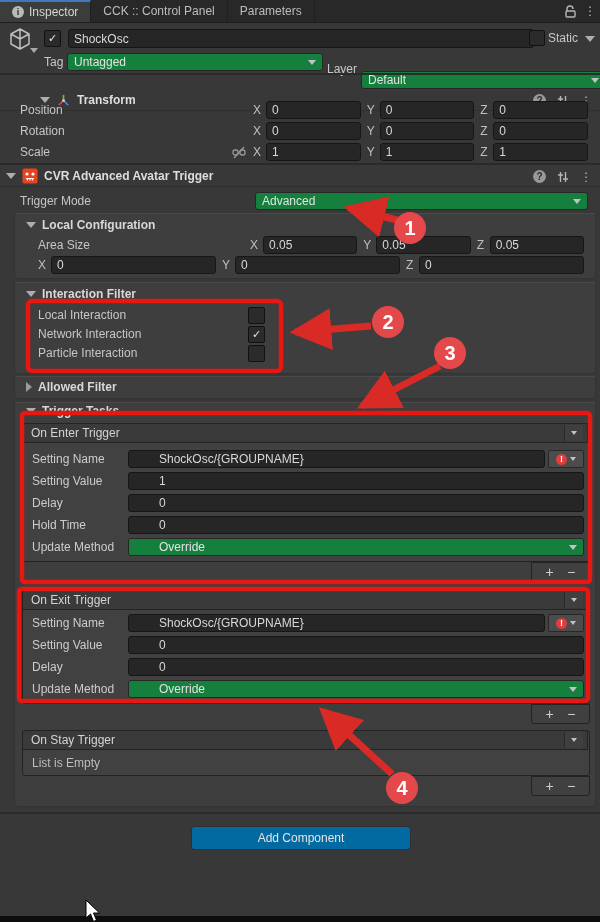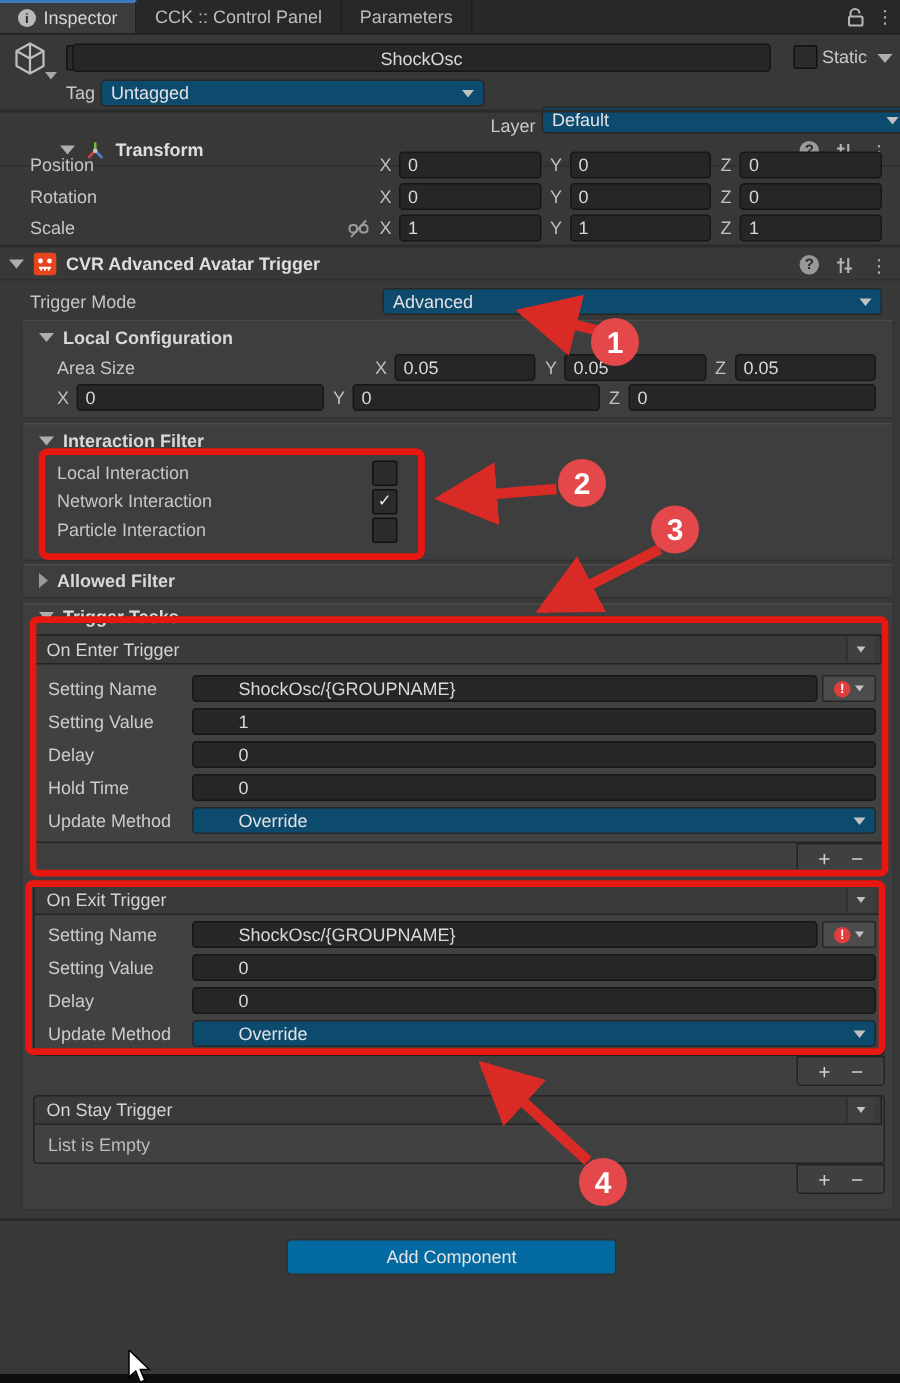--- a/index.html
+++ b/index.html
@@ -12,21 +12,21 @@
   .tab{display:flex;align-items:center;gap:5px;padding:0 12px;color:#bdbdbd;border-right:1px solid #1f1f1f;}
   .tab.active{background:#3c3c3c;border-top:2px solid #3e78bd;color:#d6d6d6;border-right:1px solid #1f1f1f;}
   .tab-spacer{flex:1;}
   .info-badge{width:12px;height:12px;border-radius:50%;background:#b9b9b9;color:#282828;font-weight:bold;
               font-size:9px;line-height:12px;text-align:center;display:inline-block;}
   .icon-btn{display:flex;align-items:center;justify-content:center;width:20px;color:#b5b5b5;}
 
   
   .nfield{background:#262626;border:1px solid #161616;border-radius:3px;color:#d8d8d8;
           display:flex;align-items:center;padding:0 5px;overflow:hidden;white-space:nowrap;}
-  .ddown{background:#0c4a6e;border:1px solid #272727;border-radius:3px;color:#e2e2e2;
+  .ddown{background:#15803d;border:1px solid #272727;border-radius:3px;color:#e2e2e2;
          display:flex;align-items:center;padding:0 6px;position:relative;overflow:hidden;white-space:nowrap;}
   .dd-arrow{position:absolute;right:6px;top:50%;margin-top:-2px;width:0;height:0;
             border-left:4px solid transparent;border-right:4px solid transparent;border-top:5px solid #c2c2c2;}
   .tri-down{width:0;height:0;border-left:5px solid transparent;border-right:5px solid transparent;border-top:6px solid #aeaeae;display:inline-block;}
   .tri-right{width:0;height:0;border-top:5px solid transparent;border-bottom:5px solid transparent;border-left:6px solid #9a9a9a;display:inline-block;}
   .cbox{background:#2b2b2b;border:1px solid #111;border-radius:2px;color:#e8e8e8;
         display:flex;align-items:center;justify-content:center;font-size:11px;line-height:1;}
   .sep{background:#2a2a2a;height:2px;left:0;width:600px;}
   .comp-head{left:0;width:600px;height:21px;display:flex;align-items:center;gap:6px;padding-left:6px;
              border-bottom:1px solid #2f2f2f;box-sizing:border-box;}
@@ -97,33 +97,33 @@
 
   <div class="abs" style="left:8px;top:27px;width:26px;height:24px;">
     <svg width="24" height="24" viewBox="0 0 24 24">
         <path d="M12 2 L21 7 L21 17 L12 22 L3 17 L3 7 Z M12 2 L12 12 M3 7 L12 12 L21 7 M12 12 L12 22" fill="none" stroke="#bdbdbd" stroke-width="1.5" stroke-linejoin="round"></path>
       </svg>
     <span style="position:absolute;right:-4px;bottom:-2px;width:0;height:0;border-left:4px solid transparent;border-right:4px solid transparent;border-top:5px solid #a8a8a8;"></span>
   </div>
   <div class="abs cbox" style="left:44px;top:30px;width:15px;height:15px;">
     <span>✓</span>
   </div>
-  <div class="abs nfield" style="left:48px;top:29px;width:454px;height:17px;justify-content:center;">
+  <div class="abs nfield" style="left:68px;top:29px;width:454px;height:17px;">
     <span>ShockOsc</span>
   </div>
   <div class="abs cbox" style="left:529px;top:30px;width:14px;height:14px;"></div>
   <div class="abs" style="left:548px;top:31px;">Static</div>
   <div class="abs tri-down" style="left:585px;top:36px;"></div>
 
   <div class="abs" style="left:44px;top:55px;">Tag</div>
   <div class="abs ddown" style="left:67px;top:53px;width:242px;height:16px;">
     <span>Untagged</span>
     <span class="dd-arrow"></span>
   </div>
-  <div class="abs" style="left:327px;top:62px;margin-top:15px;">Layer</div>
+  <div class="abs" style="left:327px;top:62px;">Layer</div>
   <div class="abs ddown" style="left:361px;top:53px;width:231px;height:16px;">
     <span>Default</span>
     <span class="dd-arrow"></span>
   </div>
 
   <div class="abs sep" style="top:73px;"></div>
 
   <div class="abs comp-head" style="top:90px;padding-left:40px;">
     <span class="tri-down"></span>
     <svg width="15" height="15" viewBox="0 0 16 16">

